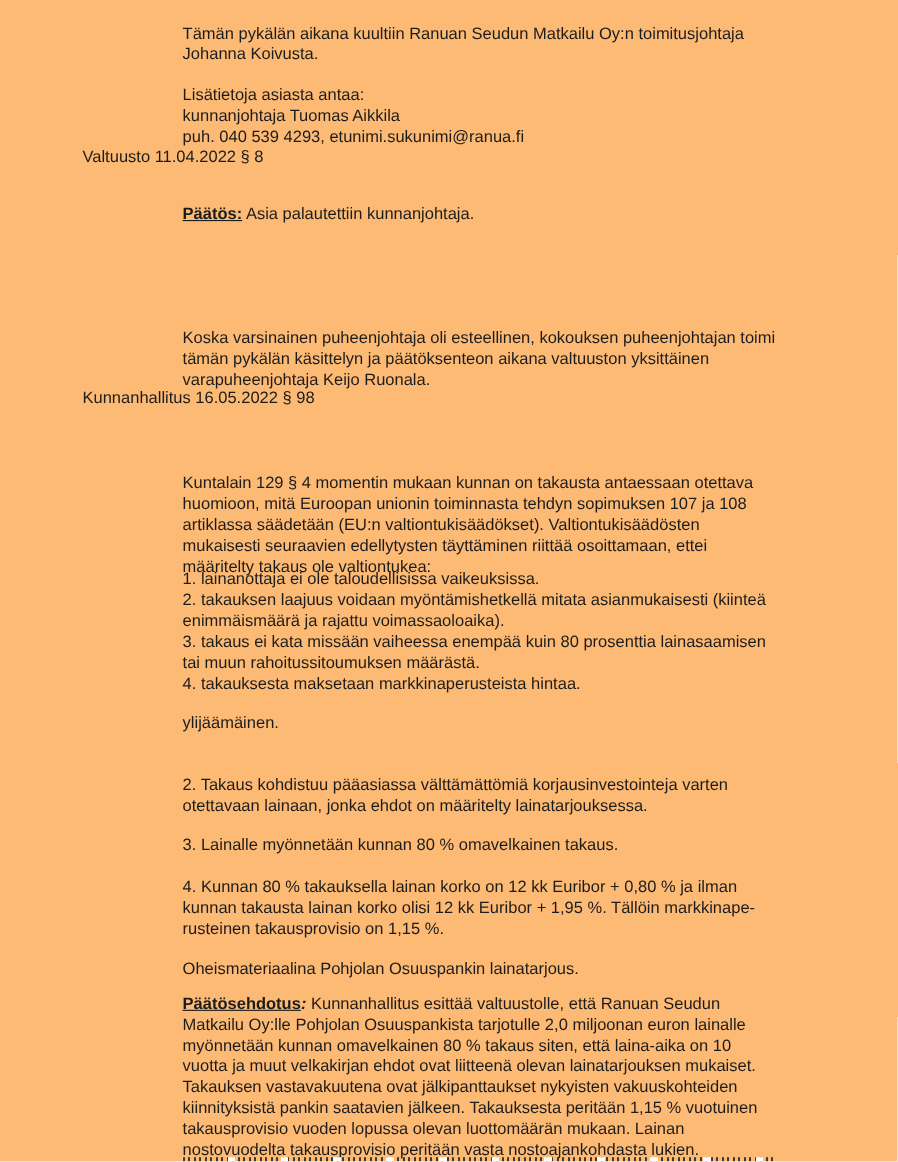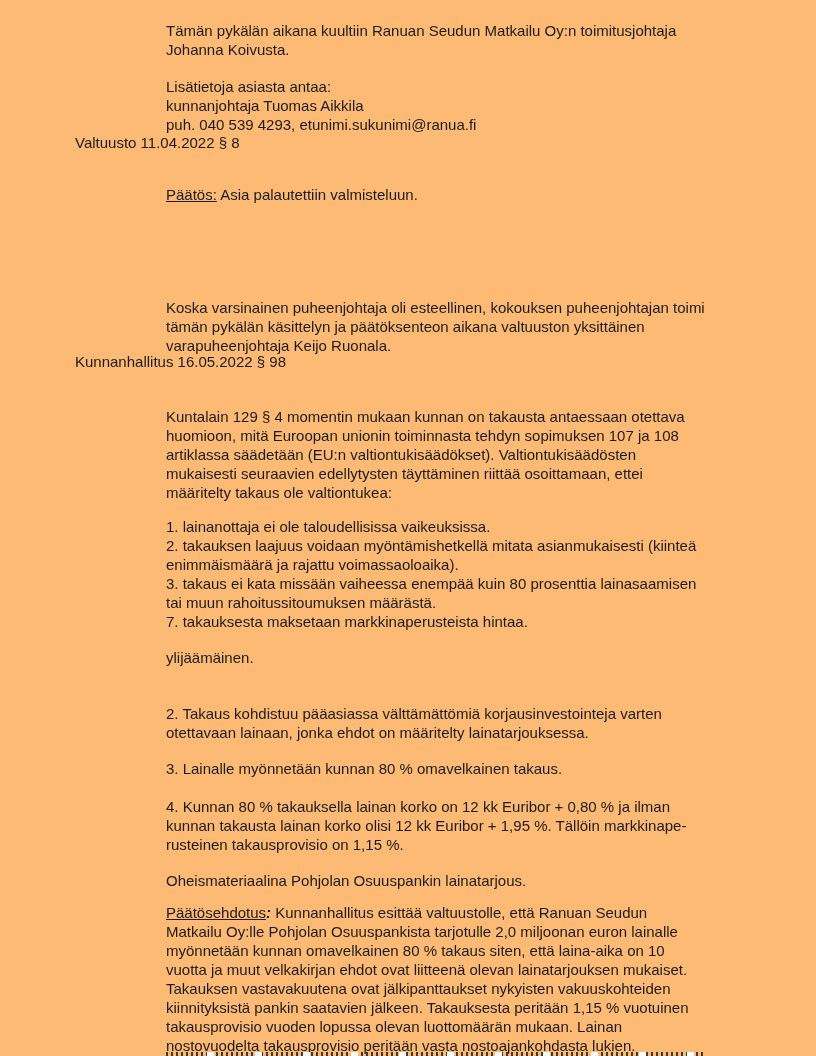--- a/index.html
+++ b/index.html
@@ -9,21 +9,21 @@
     background:#fdba74;
     overflow:hidden;
     font-family:"Liberation Sans","DejaVu Sans",sans-serif;
     font-size:15px;
     line-height:19px;
     color:#1c1c1c;
   }
   .block { position:absolute; left:166px; }
   .block.margin { left:75px; }
   .line { white-space:pre; }
-  .lbl { font-weight:normal; text-decoration:underline; }
+  .lbl { font-weight:bold; text-decoration:underline; }
   .lblsfx { font-weight:bold; font-style:italic; }
   .clip-line {
     position:absolute;
     left:166px; top:1052px;
     width:537px; height:4px;
     background-image:
       repeating-linear-gradient(90deg, transparent 0 41px, #ffffff 41px 48px),
       repeating-linear-gradient(90deg, #3a3a3a 0 2px, transparent 2px 5px);
   }
 </style>
@@ -41,49 +41,49 @@
     <div class="line">Lisätietoja asiasta antaa:</div>
     <div class="line">kunnanjohtaja Tuomas Aikkila</div>
     <div class="line">puh. 040 539 4293, etunimi.sukunimi@ranua.fi</div>
   </section>
 
   <section class="block margin" style="top:133px">
     <div class="line">Valtuusto 11.04.2022 § 8</div>
   </section>
 
   <section class="block" style="top:185px">
-    <div class="line"><span class="lbl">Päätös:</span><span class="lblsfx"></span><span> Asia palautettiin valmisteluun.</span></div>
+    <div class="line"><span class="lbl">Päätös:</span><span class="lblsfx"></span><span> Asia palautettiin kunnanjohtaja.</span></div>
   </section>
 
 
   <section class="block" style="top:298px">
     <div class="line">Koska varsinainen puheenjohtaja oli esteellinen, kokouksen puheenjohtajan toimi</div>
     <div class="line">tämän pykälän käsittelyn ja päätöksenteon aikana valtuuston yksittäinen</div>
     <div class="line">varapuheenjohtaja Keijo Ruonala.</div>
   </section>
 
   <section class="block margin" style="top:352px">
     <div class="line">Kunnanhallitus 16.05.2022 § 98</div>
   </section>
 
-  <section class="block" style="top:407px">
+  <section class="block" style="top:430px">
     <div class="line">Kuntalain 129 § 4 momentin mukaan kunnan on takausta antaessaan otettava</div>
     <div class="line">huomioon, mitä Euroopan unionin toiminnasta tehdyn sopimuksen 107 ja 108</div>
     <div class="line">artiklassa säädetään (EU:n valtiontukisäädökset). Valtiontukisäädösten</div>
     <div class="line">mukaisesti seuraavien edellytysten täyttäminen riittää osoittamaan, ettei</div>
     <div class="line">määritelty takaus ole valtiontukea:</div>
   </section>
 
   <section class="block" style="top:517px">
     <div class="line">1. lainanottaja ei ole taloudellisissa vaikeuksissa.</div>
     <div class="line">2. takauksen laajuus voidaan myöntämishetkellä mitata asianmukaisesti (kiinteä</div>
     <div class="line">enimmäismäärä ja rajattu voimassaoloaika).</div>
     <div class="line">3. takaus ei kata missään vaiheessa enempää kuin 80 prosenttia lainasaamisen</div>
     <div class="line">tai muun rahoitussitoumuksen määrästä.</div>
-    <div class="line">7. takauksesta maksetaan markkinaperusteista hintaa.</div>
+    <div class="line">4. takauksesta maksetaan markkinaperusteista hintaa.</div>
   </section>
 
   <section class="block" style="top:648px">
     <div class="line">ylijäämäinen.</div>
   </section>
 
   <section class="block" style="top:704px">
     <div class="line">2. Takaus kohdistuu pääasiassa välttämättömiä korjausinvestointeja varten</div>
     <div class="line">otettavaan lainaan, jonka ehdot on määritelty lainatarjouksessa.</div>
   </section>

